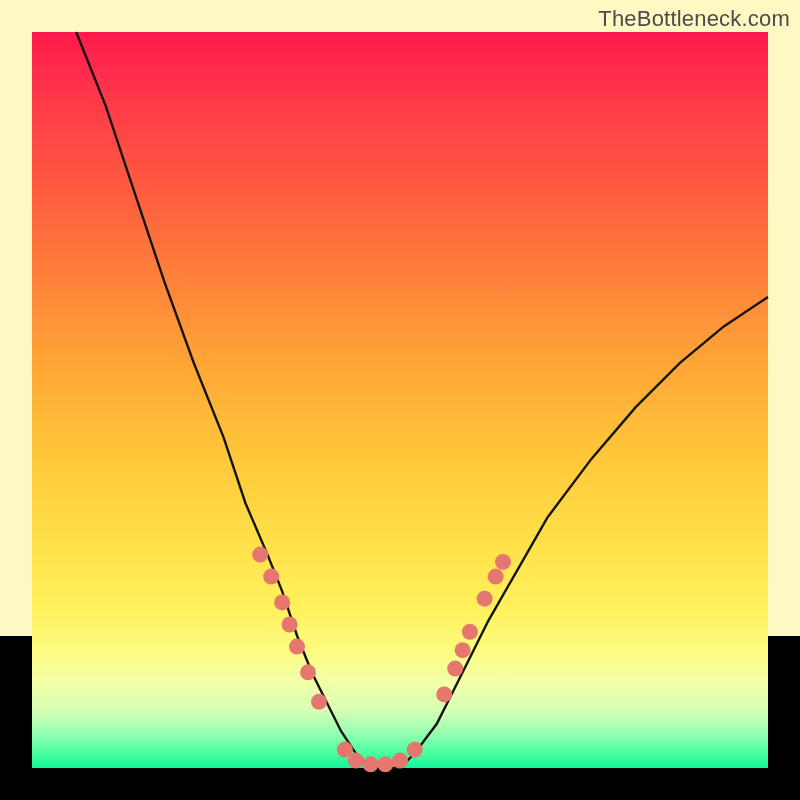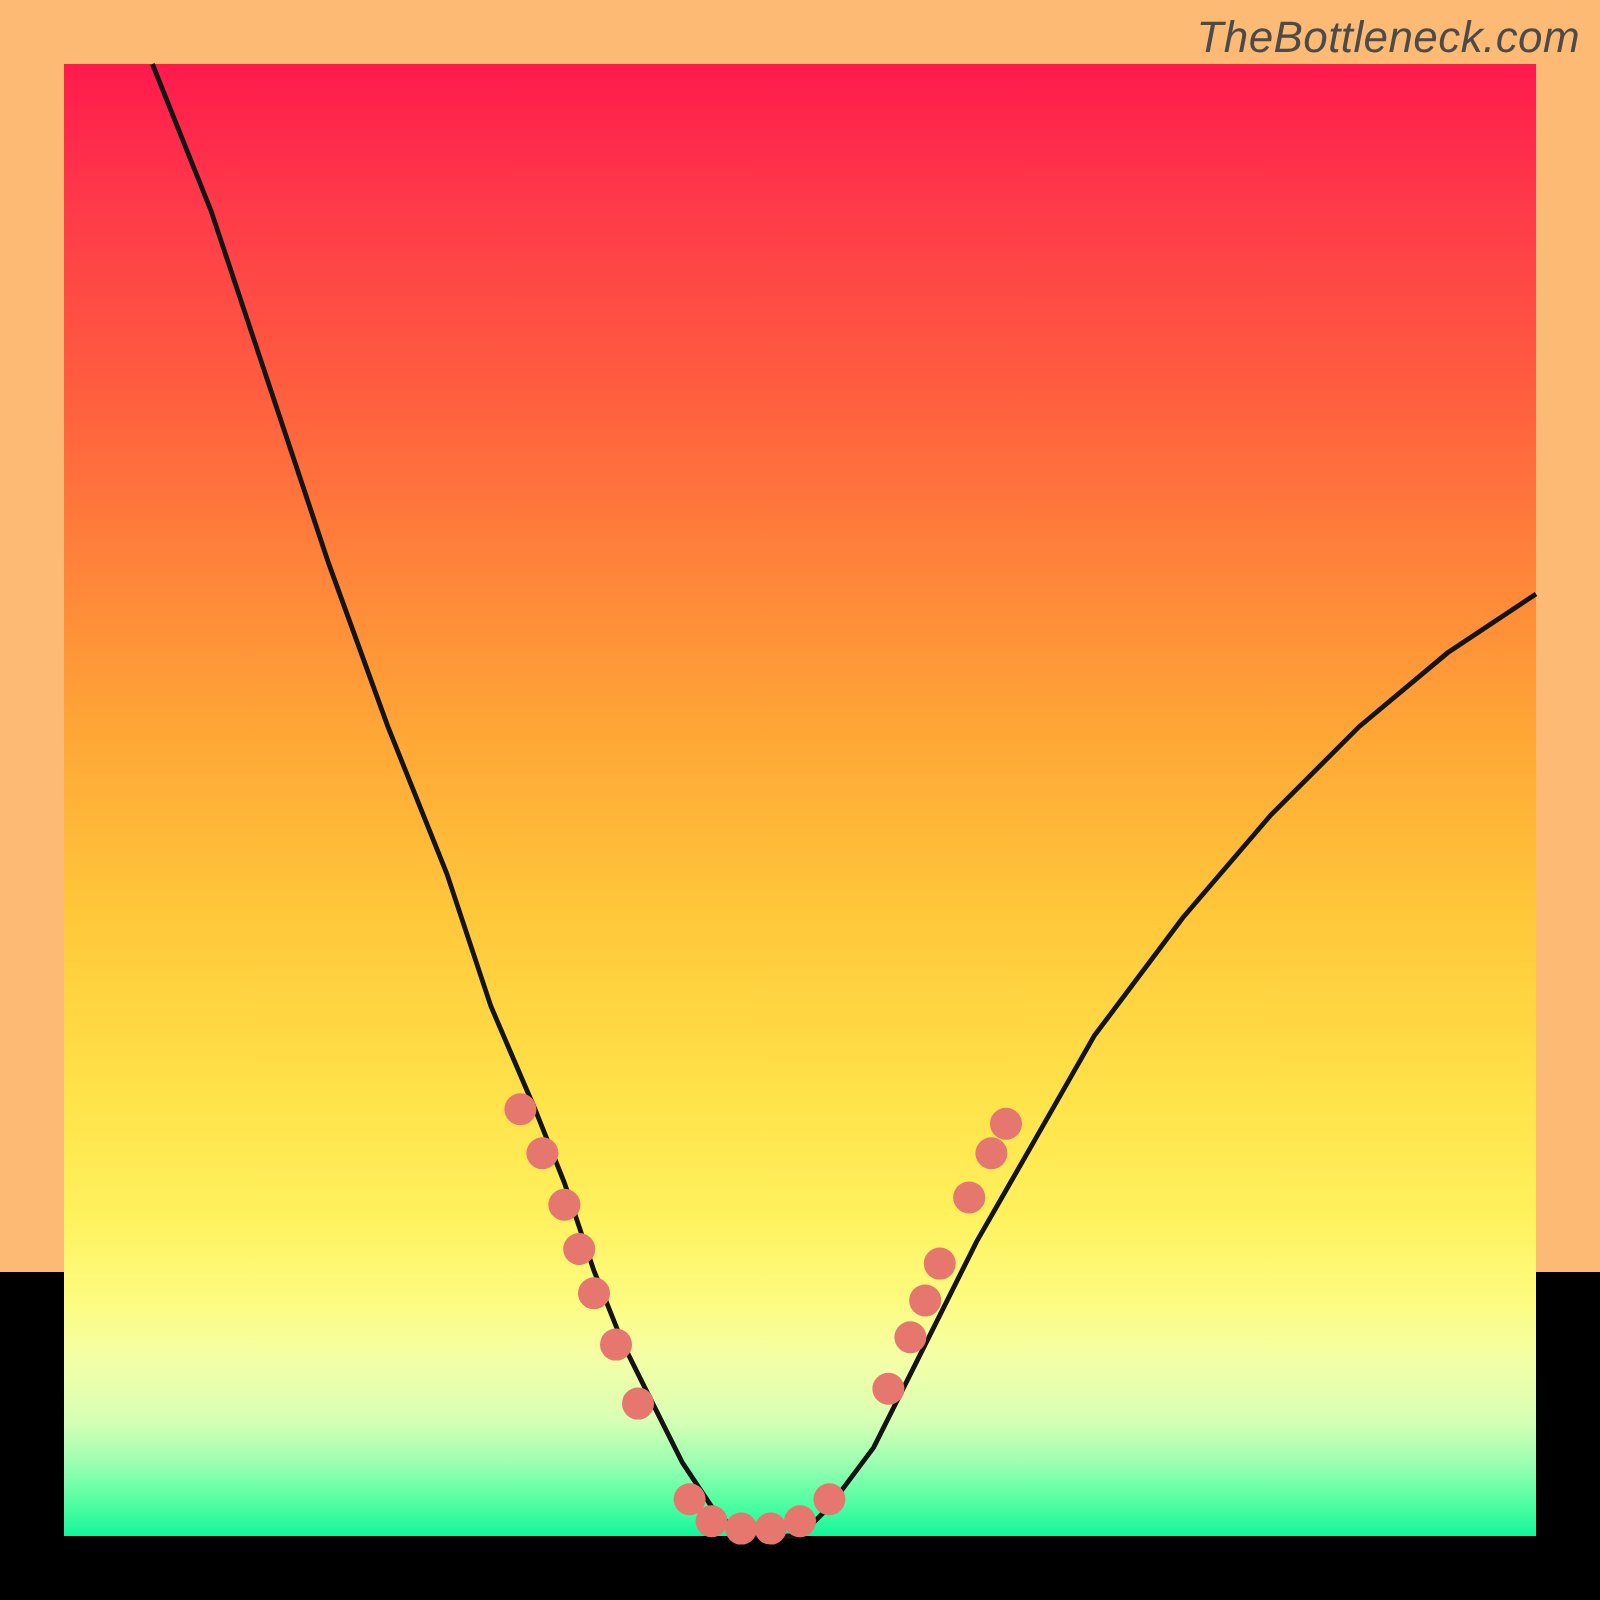--- a/index.html
+++ b/index.html
@@ -10,22 +10,21 @@
     background: #000;
     overflow: hidden;
     font-family: Arial, Helvetica, sans-serif;
   }
   .frame {
     position: absolute;
     left: 0;
     top: 0;
     width: 800px;
     height: 636px;
-    background: #fdba74;
-    font-style: italic;
+    background: #fef9c3;
   }
   .plot-area {
     position: absolute;
     left: 32px;
     top: 32px;
     width: 736px;
     height: 736px;
   }
   .gradient {
     position: absolute;

